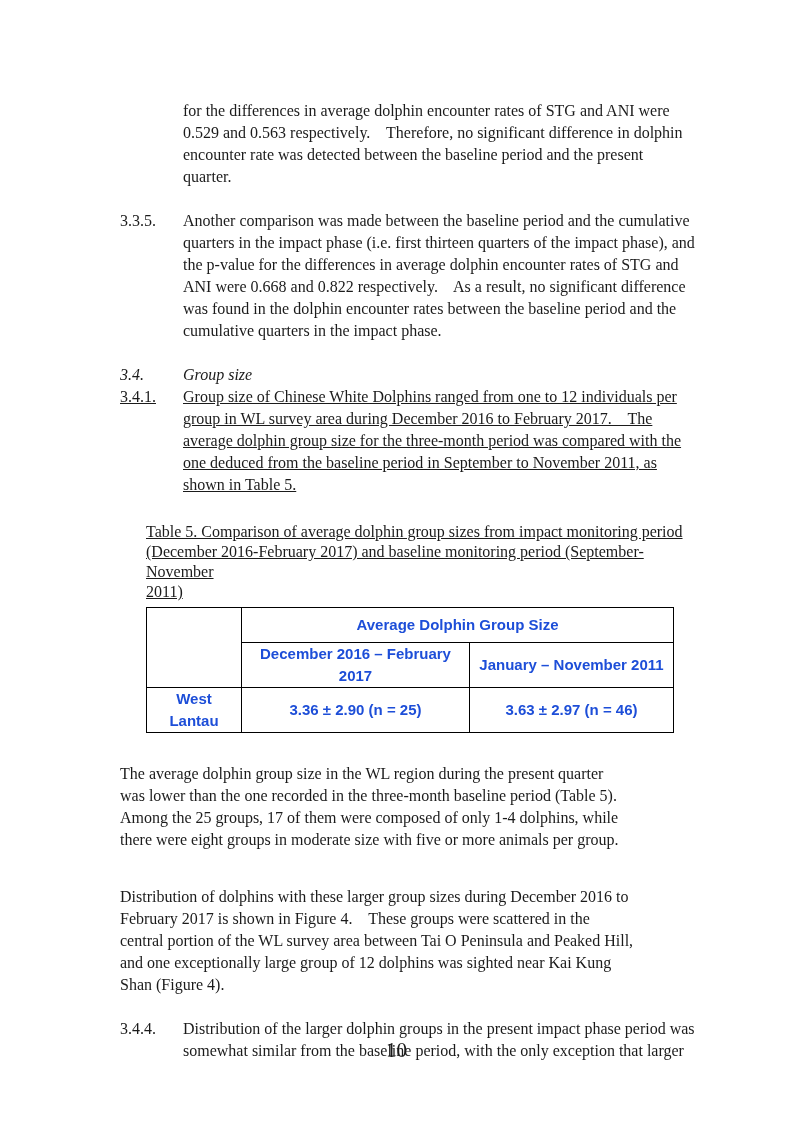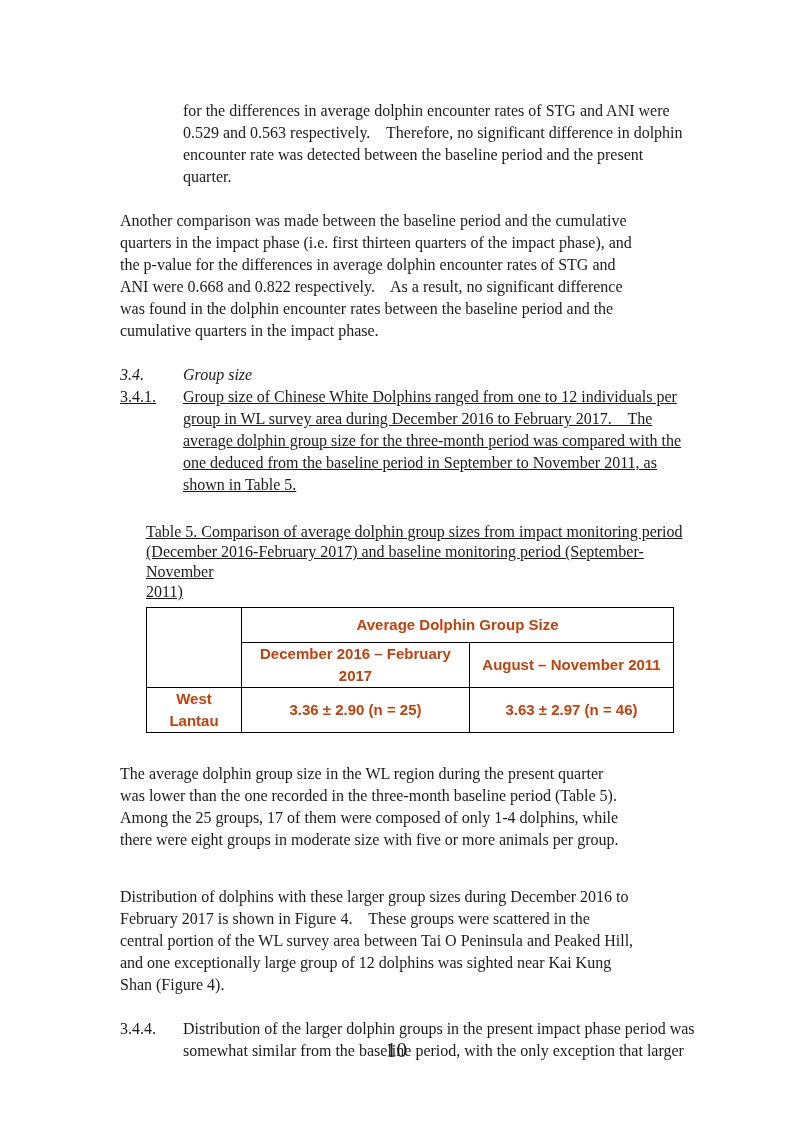--- a/index.html
+++ b/index.html
@@ -34,21 +34,21 @@
     width: 548px;
     line-height: 20px;
     white-space: pre-wrap;
     text-decoration: underline;
   }
   table.t5 {
     border-collapse: collapse;
     margin-left: 26px;
     font-family: "Liberation Sans", sans-serif;
     font-size: 15px;
-    color: #c2410c;
+    color: #1d4ed8;
     table-layout: fixed;
   }
   table.t5 td, table.t5 th {
     border: 1px solid #000;
     text-align: center;
     vertical-align: middle;
     padding: 0 4px;
   }
   .corner { width: 86px; }
   .th-main { height: 34px; font-weight: bold; }
@@ -74,20 +74,21 @@
 
     <div class="para" id="p-cont">
       <div class="num"></div>
       <div class="ptext">for the differences in average dolphin encounter rates of STG and ANI were
 0.529 and 0.563 respectively.    Therefore, no significant difference in dolphin
 encounter rate was detected between the baseline period and the present
 quarter.</div>
     </div>
 
     <div class="para" id="p-335">
+      <div class="num">3.3.5.</div>
       <div class="ptext">Another comparison was made between the baseline period and the cumulative
 quarters in the impact phase (i.e. first thirteen quarters of the impact phase), and
 the p-value for the differences in average dolphin encounter rates of STG and
 ANI were 0.668 and 0.822 respectively.    As a result, no significant difference
 was found in the dolphin encounter rates between the baseline period and the
 cumulative quarters in the impact phase.</div>
     </div>
 
     <div class="para" id="p-34">
       <div class="num">3.4.</div>
@@ -108,21 +109,21 @@
 2011)</div>
 
     <table class="t5">
       <tbody>
         <tr>
           <td class="corner" rowspan="2"></td>
           <th class="th-main" colspan="2">Average Dolphin Group Size</th>
         </tr>
         <tr>
           <th class="th-sub c1">December 2016 – February 2017</th>
-          <th class="th-sub c2">August – November 2011</th>
+          <th class="th-sub c2">January – November 2011</th>
         </tr>
         <tr class="data-row">
           <td>West Lantau</td>
           <td>3.36 ± 2.90 (n = 25)</td>
           <td>3.63 ± 2.97 (n = 46)</td>
         </tr>
       </tbody>
     </table>
 
     <div class="para" id="p-342">

